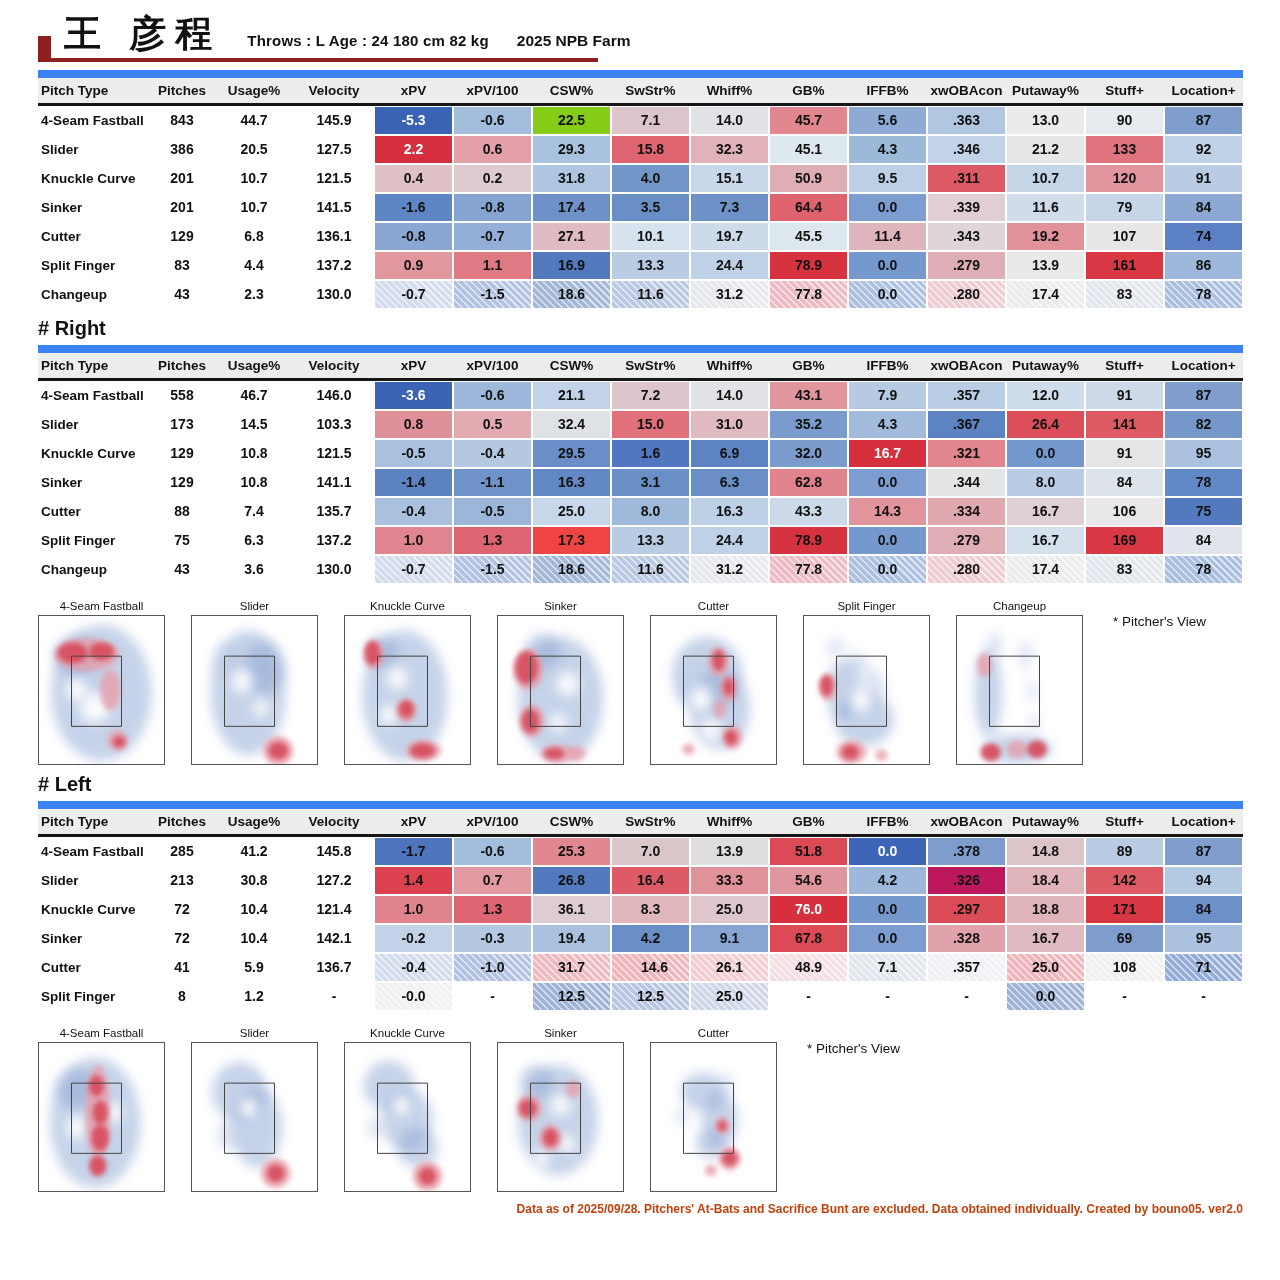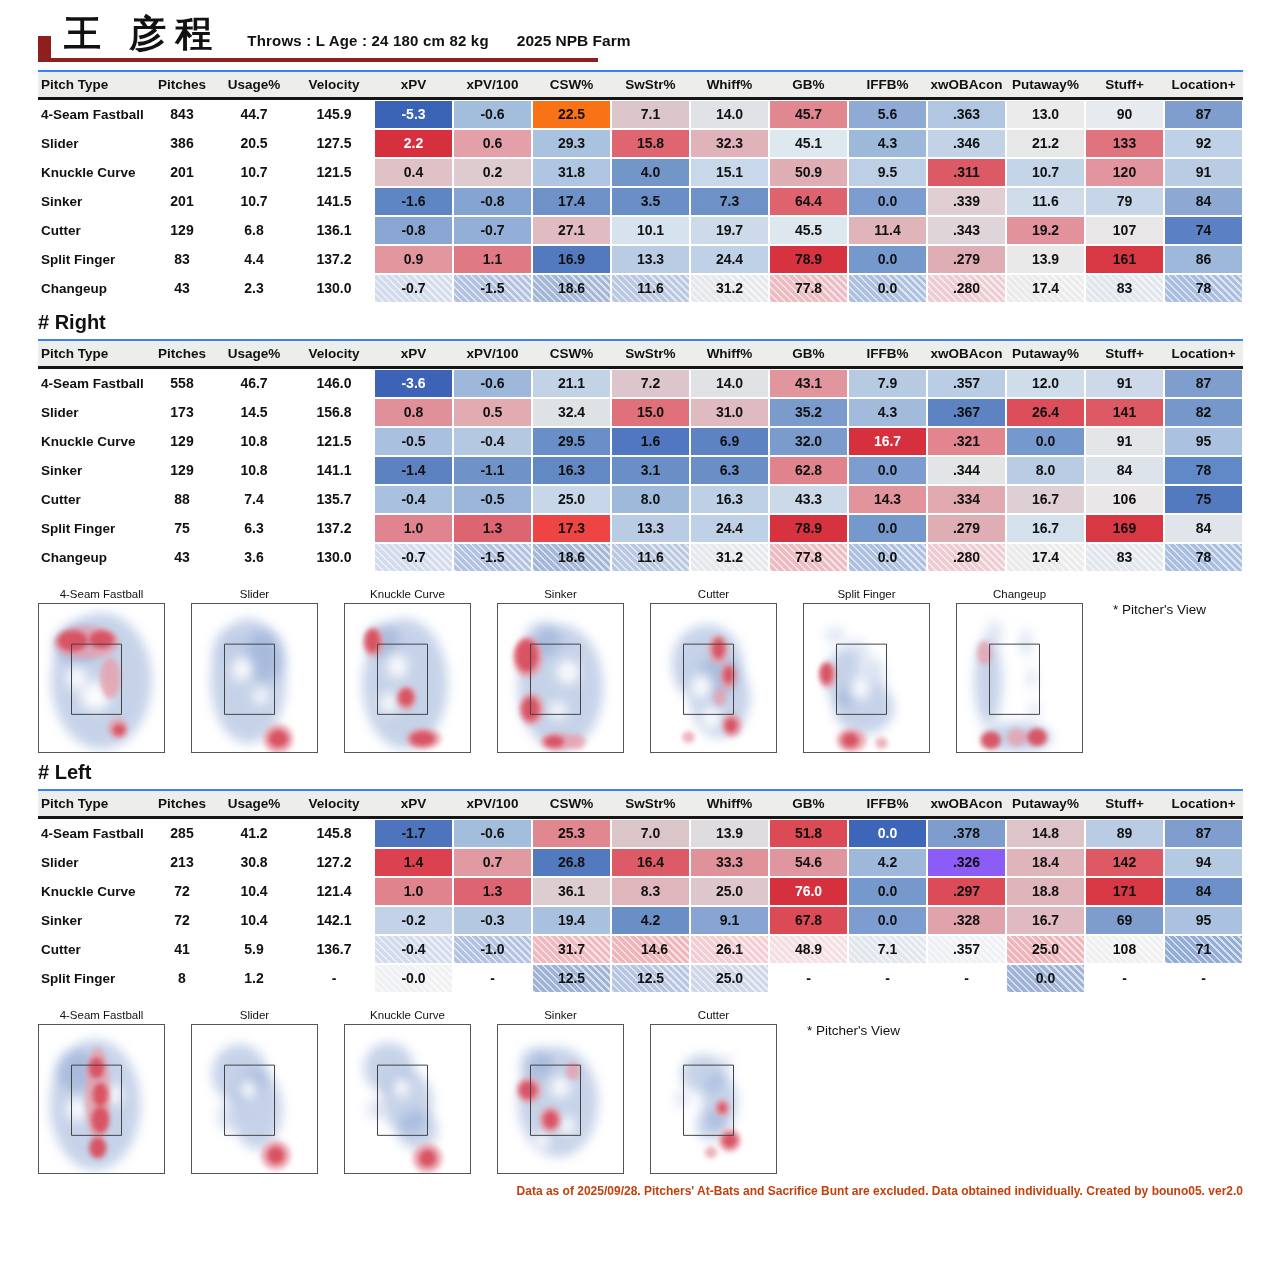--- a/index.html
+++ b/index.html
@@ -10,21 +10,21 @@
   .player-name{font-size:37px;font-weight:700;letter-spacing:9px;margin:0 0 0 26px;line-height:1.1;}
   .player-meta{font-size:15px;font-weight:700;margin-left:26px;letter-spacing:.2px;}
   .season{font-size:15.5px;font-weight:700;margin-left:28px;}
   .rule{position:relative;width:560px;height:4px;background:#8e1f1f;margin-top:3px;}
   .rule .tick{position:absolute;left:0;bottom:0;width:13px;height:26px;background:#8e1f1f;}
   
   .tbl{margin-top:8px;}
   .tbl-title{font-size:20px;font-weight:700;margin:8px 0 5px 0;}
   .grid{display:grid;grid-template-columns:112px 64px 80px 80px repeat(11,79px);}
   .hcell{background:#ededec;font-weight:700;font-size:13.5px;height:25px;display:flex;align-items:center;justify-content:center;
-         border-top:2px solid #3b82f6;border-bottom:3px solid #161616;white-space:nowrap;}
+         border-top:8px solid #3b82f6;border-bottom:3px solid #161616;white-space:nowrap;}
   .hcell.first{justify-content:flex-start;padding-left:3px;}
   .cell{height:29px;display:flex;align-items:center;justify-content:center;font-weight:700;font-size:14px;}
   .cell.pitch{justify-content:flex-start;padding-left:3px;font-size:13.5px;white-space:nowrap;}
   .ccell{padding:1px;box-sizing:border-box;}
   .fill{width:100%;height:100%;display:flex;align-items:center;justify-content:center;}
   .fill.wt{color:#fff;}
   .fill.hatch{background-image:repeating-linear-gradient(45deg,rgba(255,255,255,.6) 0px,rgba(255,255,255,.6) 1.7px,rgba(255,255,255,0) 1.7px,rgba(255,255,255,0) 5px);}
   
   .heatrow{display:flex;align-items:flex-start;margin:16px 0 4px 0;}
   .hm{width:127px;margin-right:26px;}
@@ -70,21 +70,21 @@
         <div class="cell">843</div>
         <div class="cell">44.7</div>
         <div class="cell">145.9</div>
         <div class="cell ccell">
           <div class="fill wt" style="background-color: rgb(58, 98, 181);">-5.3</div>
         </div>
         <div class="cell ccell">
           <div class="fill" style="background-color: rgb(163, 190, 221);">-0.6</div>
         </div>
         <div class="cell ccell">
-          <div class="fill" style="background-color: #f97316;">22.5</div>
+          <div class="fill" style="background-color: #84cc16;">22.5</div>
         </div>
         <div class="cell ccell">
           <div class="fill" style="background-color: rgb(220, 197, 202);">7.1</div>
         </div>
         <div class="cell ccell">
           <div class="fill" style="background-color: rgb(224, 226, 229);">14.0</div>
         </div>
         <div class="cell ccell">
           <div class="fill" style="background-color: rgb(225, 135, 144);">45.7</div>
         </div>
@@ -378,21 +378,21 @@
         </div>
         <div class="cell ccell">
           <div class="fill" style="background-color: rgb(205, 217, 233);">91</div>
         </div>
         <div class="cell ccell">
           <div class="fill" style="background-color: rgb(127, 158, 205);">87</div>
         </div>
         <div class="cell pitch">Slider</div>
         <div class="cell">173</div>
         <div class="cell">14.5</div>
-        <div class="cell">156.8</div>
+        <div class="cell">103.3</div>
         <div class="cell ccell">
           <div class="fill" style="background-color: rgb(224, 144, 153);">0.8</div>
         </div>
         <div class="cell ccell">
           <div class="fill" style="background-color: rgb(226, 171, 178);">0.5</div>
         </div>
         <div class="cell ccell">
           <div class="fill" style="background-color: rgb(223, 226, 229);">32.4</div>
         </div>
         <div class="cell ccell">
@@ -853,21 +853,21 @@
         <div class="cell ccell">
           <div class="fill" style="background-color: rgb(224, 146, 155);">33.3</div>
         </div>
         <div class="cell ccell">
           <div class="fill" style="background-color: rgb(224, 150, 158);">54.6</div>
         </div>
         <div class="cell ccell">
           <div class="fill" style="background-color: rgb(157, 184, 218);">4.2</div>
         </div>
         <div class="cell ccell">
-          <div class="fill" style="background-color: #8b5cf6;">.326</div>
+          <div class="fill" style="background-color: #be185d;">.326</div>
         </div>
         <div class="cell ccell">
           <div class="fill" style="background-color: rgb(223, 180, 187);">18.4</div>
         </div>
         <div class="cell ccell">
           <div class="fill" style="background-color: rgb(221, 89, 100);">142</div>
         </div>
         <div class="cell ccell">
           <div class="fill" style="background-color: rgb(180, 201, 226);">94</div>
         </div>

